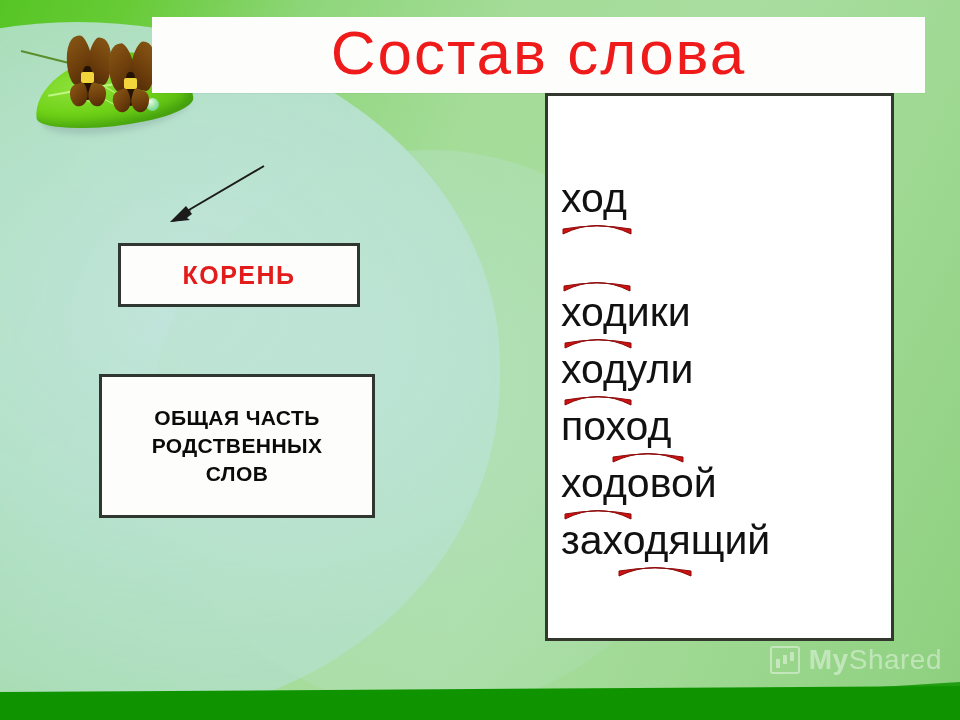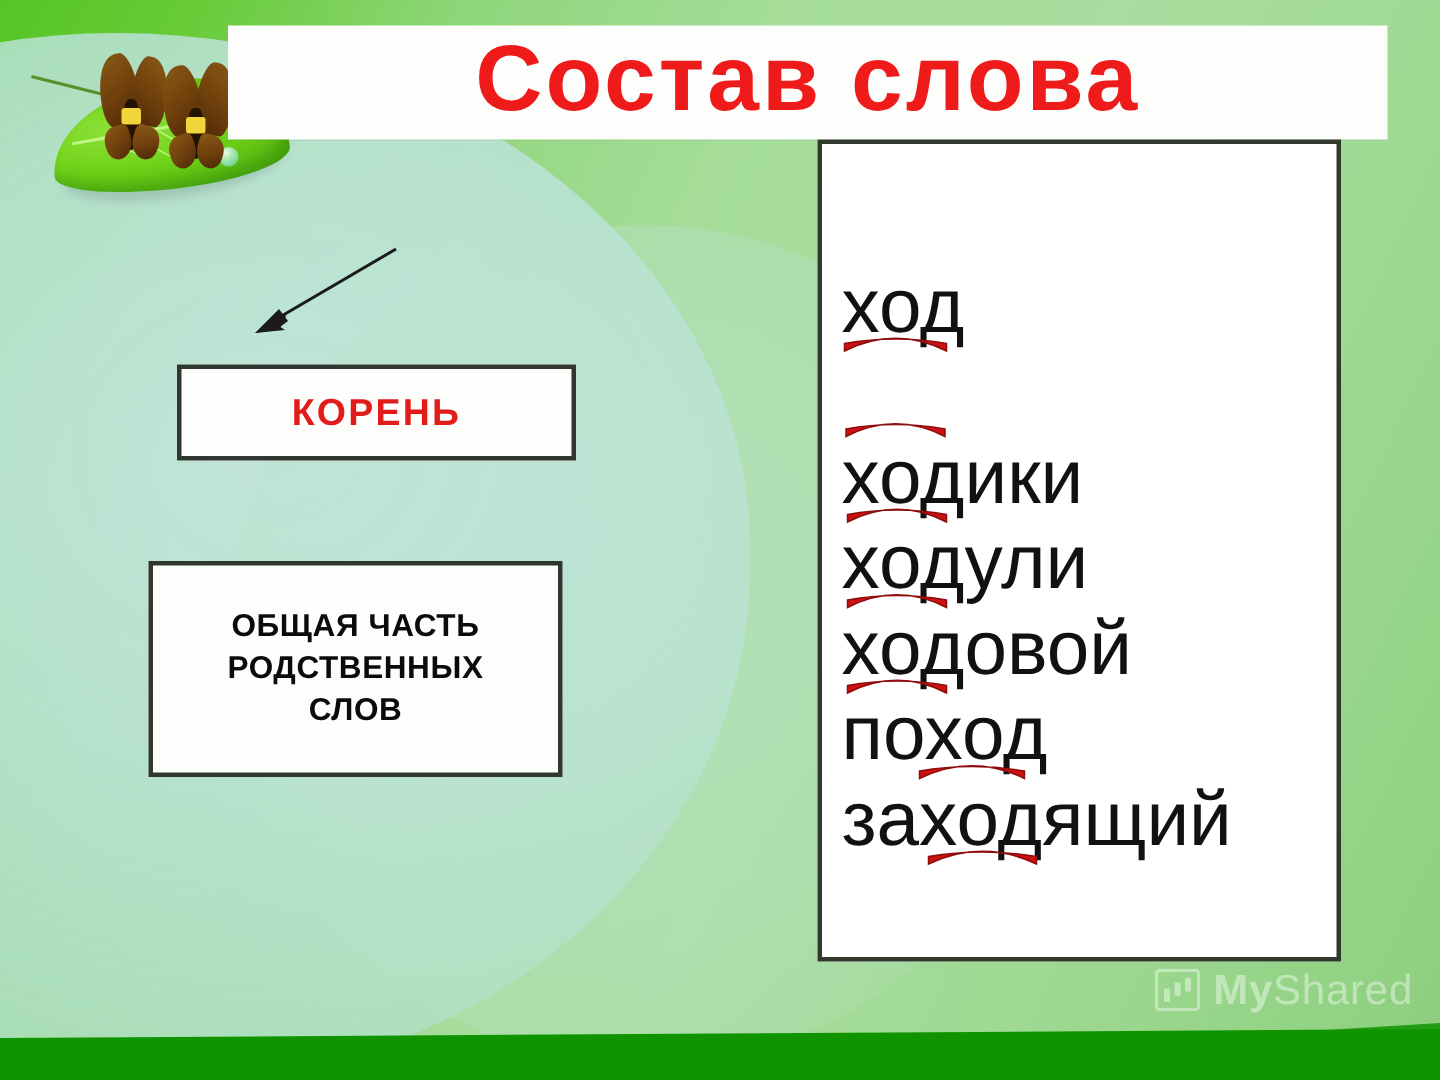--- a/index.html
+++ b/index.html
@@ -85,21 +85,21 @@
     height: 76px;
     background: #fdfdfb;
     display: flex;
     align-items: center;
     justify-content: center;
     box-shadow: 0 1px 0 rgba(0,0,0,0.04);
   }
   .title-text {
     font-family: "Liberation Sans", sans-serif;
     font-size: 62px;
-    font-weight: 700;
+    font-weight: 400;
     letter-spacing: 2px;
     color: #ef1b1b;
     white-space: nowrap;
     line-height: 1;
     padding-bottom: 4px;
   }
 
   
   .decor {
     position: absolute;
@@ -188,21 +188,21 @@
     border: 3px solid #2f3730;
     box-sizing: border-box;
     display: flex;
     align-items: center;
     justify-content: center;
     text-align: center;
   }
   .box-koren {
     left: 118px;
     top: 243px;
-    width: 266px;
+    width: 242px;
     height: 64px;
   }
   .koren-text {
     font-size: 25px;
     font-weight: bold;
     color: #e21b1b;
     letter-spacing: 1.5px;
   }
   .box-def {
     left: 99px;
@@ -237,21 +237,21 @@
     width: 330px;
   }
   .word-row {
     position: relative;
     height: 57px;
   }
   .word-text {
     position: absolute;
     left: 0;
     top: 0;
-    font-size: 51px;
+    font-size: 41px;
     font-weight: 400;
     color: #111111;
     line-height: 1;
     white-space: nowrap;
     letter-spacing: 0px;
   }
   .root-arc {
     position: absolute;
     pointer-events: none;
   }
@@ -383,32 +383,32 @@
             <path d="M 2,14 Q 35,-3 68,14 L 68,9 Q 35,3 2,9 Z" fill="#cc1111" stroke="#8d0c0c" stroke-width="1"></path>
           </svg>
         </div>
         <div class="word-row">
           <div class="word-text">ходули</div>
           <svg class="root-arc" width="70" height="17" viewBox="0 0 70 17" style="left: 2px; top: 42px;">
             <path d="M 2,14 Q 35,-3 68,14 L 68,9 Q 35,3 2,9 Z" fill="#cc1111" stroke="#8d0c0c" stroke-width="1"></path>
           </svg>
         </div>
         <div class="word-row">
+          <div class="word-text">поход</div>
+          <svg class="root-arc" width="74" height="17" viewBox="0 0 74 17" style="left: 50px; top: 42px;">
+            <path d="M 2,14 Q 37,-3 72,14 L 72,9 Q 37,3 2,9 Z" fill="#cc1111" stroke="#8d0c0c" stroke-width="1"></path>
+          </svg>
+        </div>
+        <div class="word-row">
           <div class="word-text">ходовой</div>
           <svg class="root-arc" width="70" height="17" viewBox="0 0 70 17" style="left: 2px; top: 42px;">
             <path d="M 2,14 Q 35,-3 68,14 L 68,9 Q 35,3 2,9 Z" fill="#cc1111" stroke="#8d0c0c" stroke-width="1"></path>
           </svg>
         </div>
         <div class="word-row">
-          <div class="word-text">поход</div>
-          <svg class="root-arc" width="74" height="17" viewBox="0 0 74 17" style="left: 50px; top: 42px;">
-            <path d="M 2,14 Q 37,-3 72,14 L 72,9 Q 37,3 2,9 Z" fill="#cc1111" stroke="#8d0c0c" stroke-width="1"></path>
-          </svg>
-        </div>
-        <div class="word-row">
           <div class="word-text">заходящий</div>
           <svg class="root-arc" width="76" height="17" viewBox="0 0 76 17" style="left: 56px; top: 42px;">
             <path d="M 2,14 Q 38,-3 74,14 L 74,9 Q 38,3 2,9 Z" fill="#cc1111" stroke="#8d0c0c" stroke-width="1"></path>
           </svg>
         </div>
       </div>
   </div>
 
   <div class="watermark">
     <div class="wm-icon"></div>

